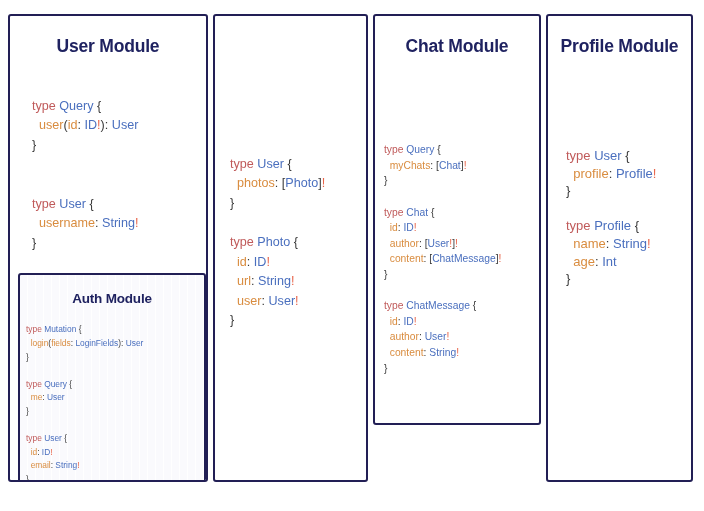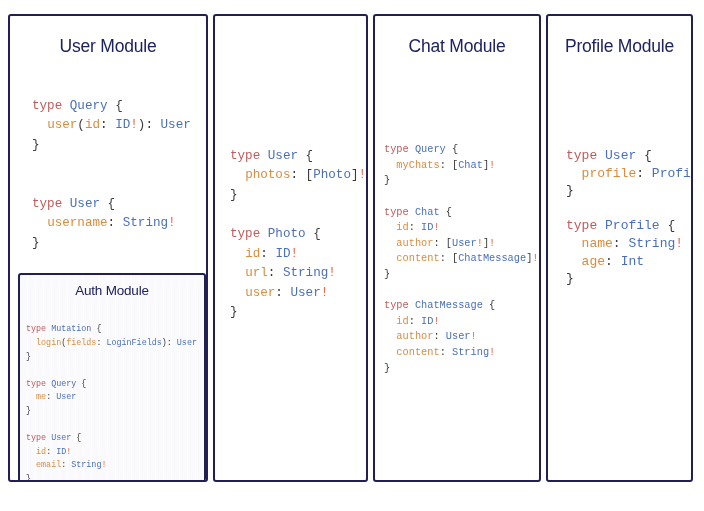--- a/index.html
+++ b/index.html
@@ -25,40 +25,40 @@
     background: #ffffff;
     border: 2px solid #221f55;
     border-radius: 3px;
     box-sizing: border-box;
     overflow: hidden;
   }
 
   .card-title {
     text-align: center;
     color: #1f2260;
-    font-weight: normal;
+    font-weight: bold;
     letter-spacing: -0.2px;
   }
 
   
   .module-card > .card-title {
     font-size: 17.5px;
     line-height: 20px;
     margin-top: 20px;
   }
 
   
   .sub-card > .card-title {
     font-size: 13.5px;
     line-height: 16px;
-    margin-top: 8px;
+    margin-top: 16px;
   }
 
   .code {
-    font-family: Liberation Mono, monospace;
+    font-family: Liberation Sans, sans-serif;
     white-space: pre;
     color: #3a3a3a;
   }
 
   
   .k  { color: #c05b5b; }          
   .t  { color: #4a6fbe; }          
   .f  { color: #d98c3f; }          
   .p  { color: #3a3a3a; }          
   .b  { color: #e8654a; }          
@@ -71,25 +71,25 @@
   #card-auth      { left: 8px;  top: 257px; width: 188px; height: 221px;
                     background:
                       repeating-linear-gradient(to right,
                         #fafafd 0px, #fafafd 7px, #ffffff 7px, #ffffff 8px);
                   }
   #auth-code      { position: absolute; left: 6px; top: 40px;
                     font-size: 8.4px; line-height: 13.6px; }
 
   
   #card-gallery   { left: 213px; top: 14px; width: 155px; height: 468px; }
-  #gallery-code   { position: absolute; left: 15px; top: 118px;
+  #gallery-code   { position: absolute; left: 15px; top: 126px;
                     font-size: 12.6px; line-height: 19.6px; }
 
   
-  #card-chat      { left: 373px; top: 14px; width: 168px; height: 468px; }
+  #card-chat      { left: 373px; top: 14px; width: 168px; height: 411px; }
   #chat-code      { position: absolute; left: 9px; top: 116px;
                     font-size: 10.3px; line-height: 15.6px; }
 
   
   #card-profile   { left: 546px; top: 14px; width: 147px; height: 468px; }
   #profile-code   { position: absolute; left: 18px; top: 118px;
                     font-size: 13px; line-height: 17.6px; }
 </style>
 </head>
 <body>

